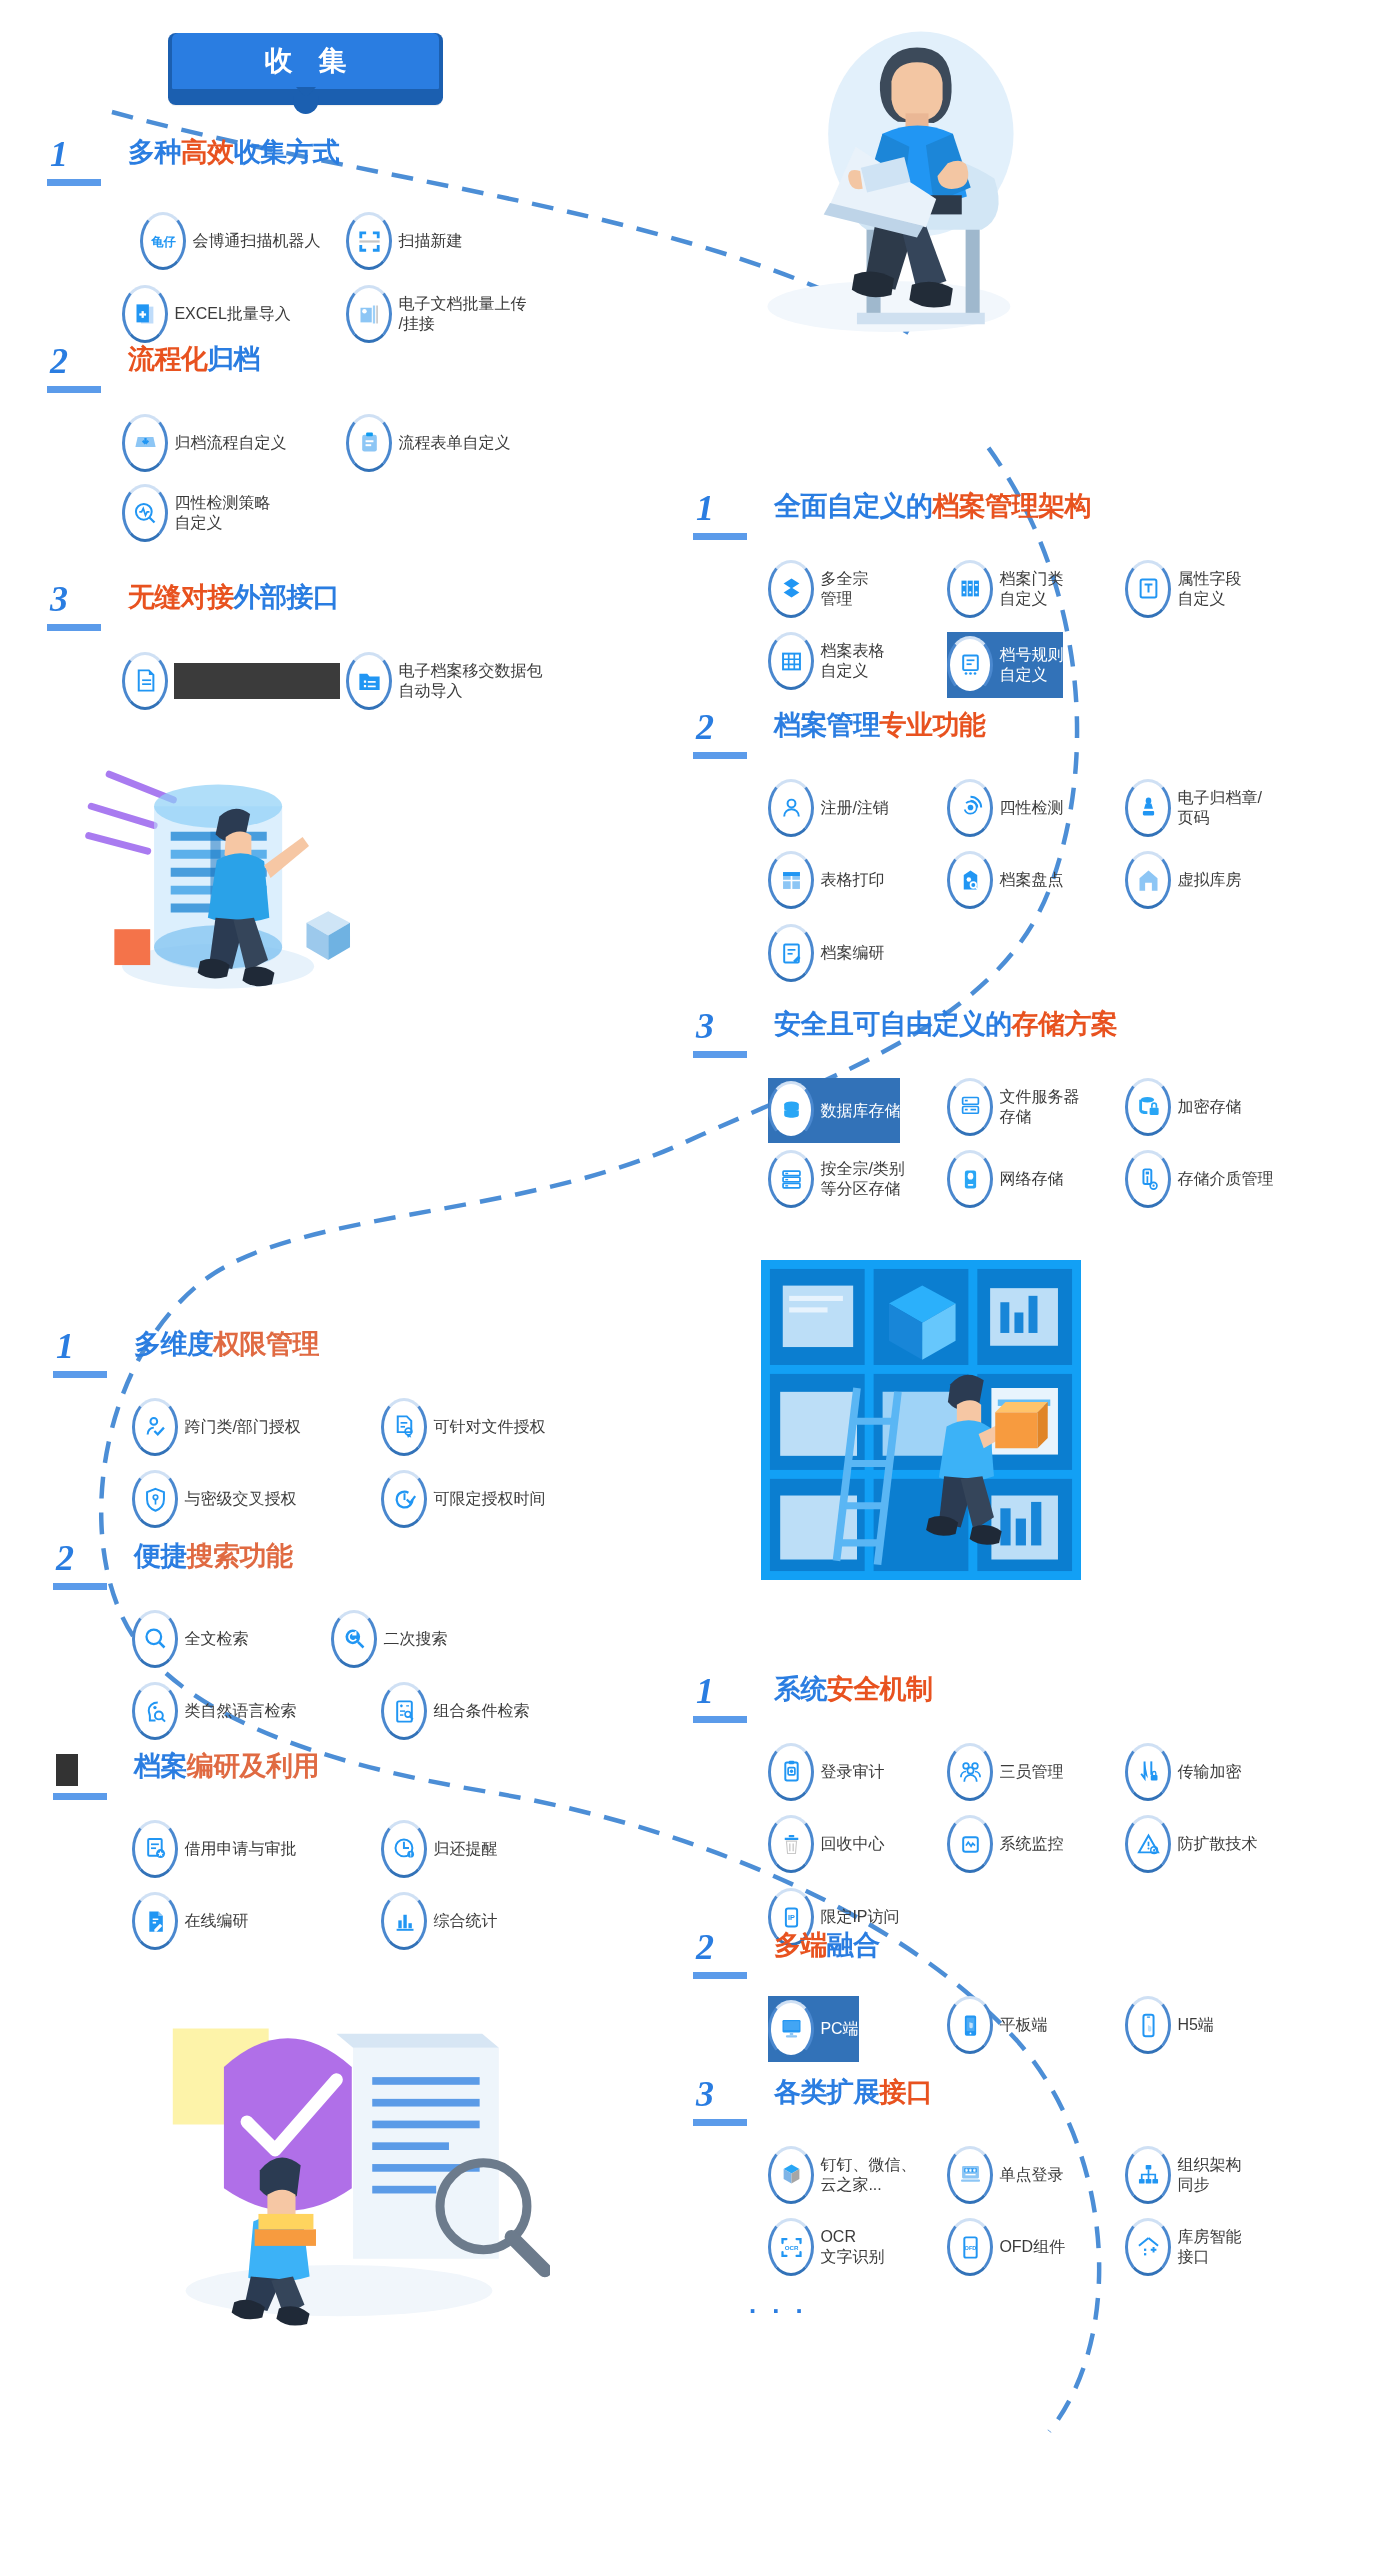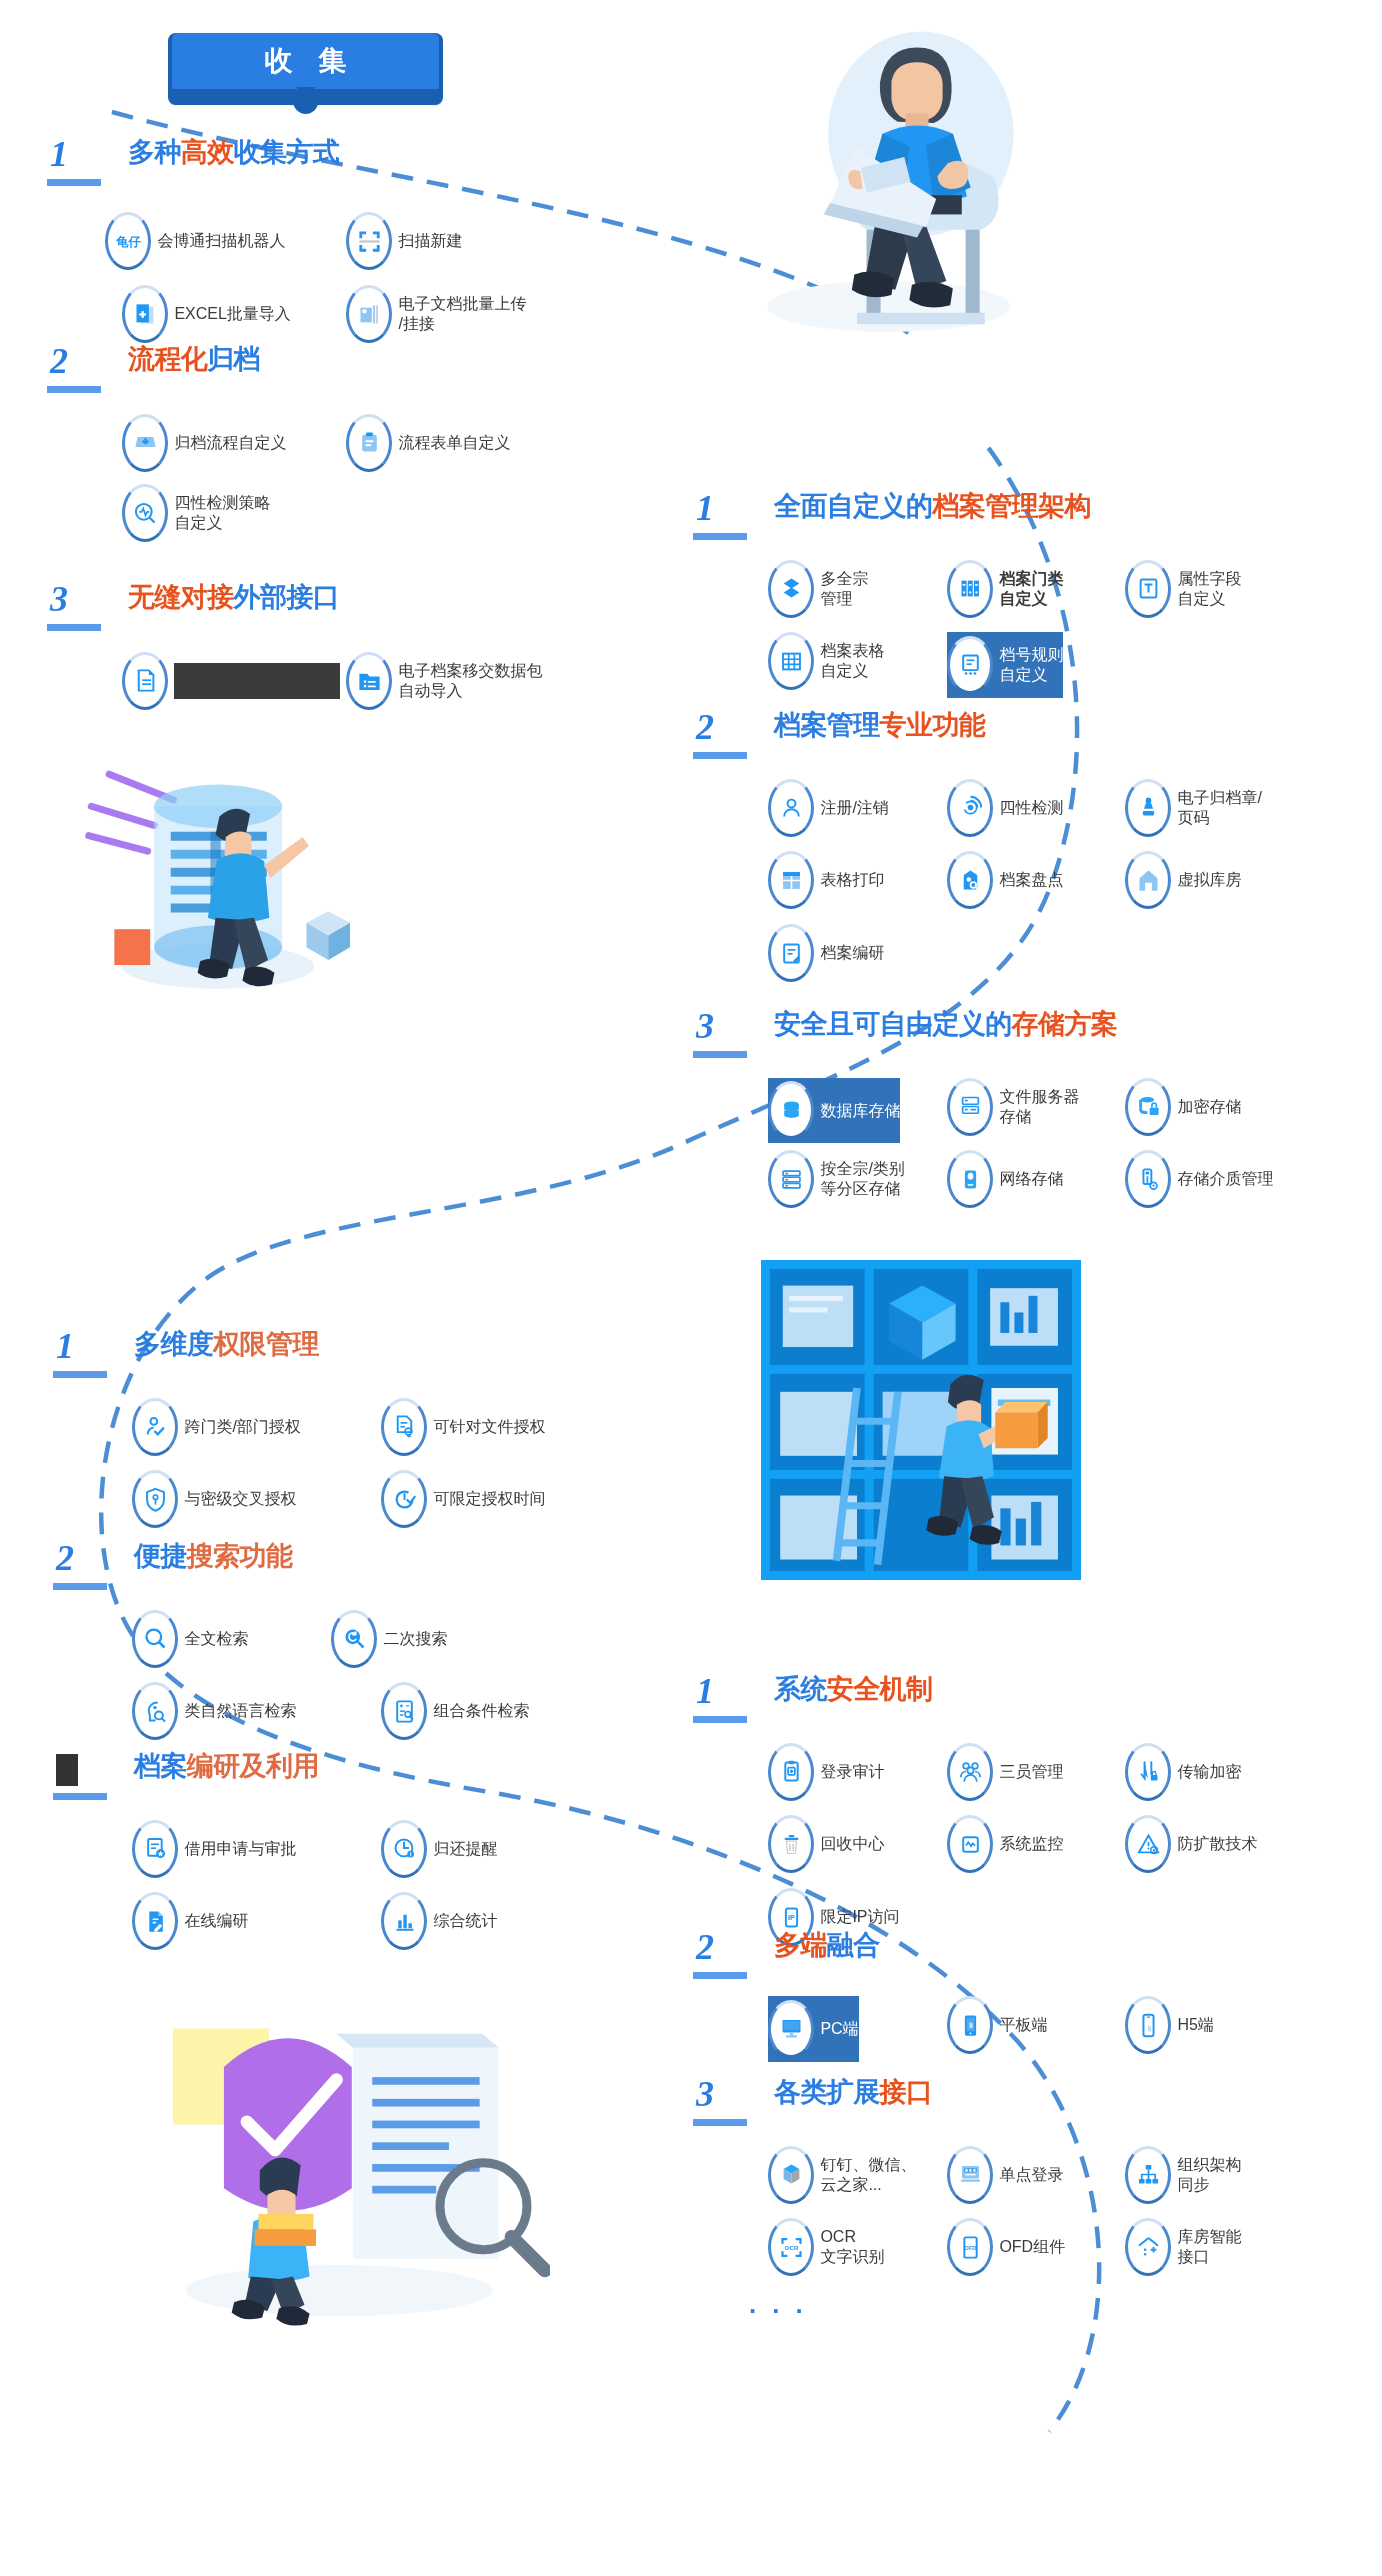--- a/index.html
+++ b/index.html
@@ -441,21 +441,21 @@
 
   <div class="group" style="left:50px; top:139px; width:576px;">
     <div class="grp-head">
       <div class="grp-num">1</div>
       <div class="grp-rule"></div>
       <div class="grp-title">
         <span class="t-blue">多种</span><span class="t-orange">高效</span><span class="t-blue">收集方式</span>
       </div>
     </div>
     <div class="items" style="left:0;top:0;width:576px;height:147px;position:relative;">
-      <div class="item" style="left:55px; top:18px;">
+      <div class="item" style="left:90px; top:18px;">
         <div class="bubble">
             <svg viewBox="0 0 42 42" width="27" height="27">
               <use href="#i-turtle"></use>
             </svg>
           </div>
         <div class="lbl">会博通扫描机器人</div>
       </div>
       <div class="item" style="left:296px; top:18px;">
         <div class="bubble">
             <svg viewBox="0 0 42 42" width="27" height="27">
@@ -589,21 +589,21 @@
     <div class="items" style="position:relative;width:672px;height:160px;">
       <div class="item" style="left:72px; top:11.5px;">
         <div class="bubble">
             <svg viewBox="0 0 42 42" width="27" height="27">
               <use href="#i-layers"></use>
             </svg>
           </div>
         <div class="lbl">多全宗
 管理</div>
       </div>
-      <div class="item" style="left:251px; top:11.5px;font-weight:bold;">
+      <div class="item" style="left:251px; top:11.5px;">
         <div class="bubble">
             <svg viewBox="0 0 42 42" width="27" height="27">
               <use href="#i-binders"></use>
             </svg>
           </div>
         <div class="lbl">档案门类
 自定义</div>
       </div>
       <div class="item" style="left:429px; top:11.5px;">
         <div class="bubble">

